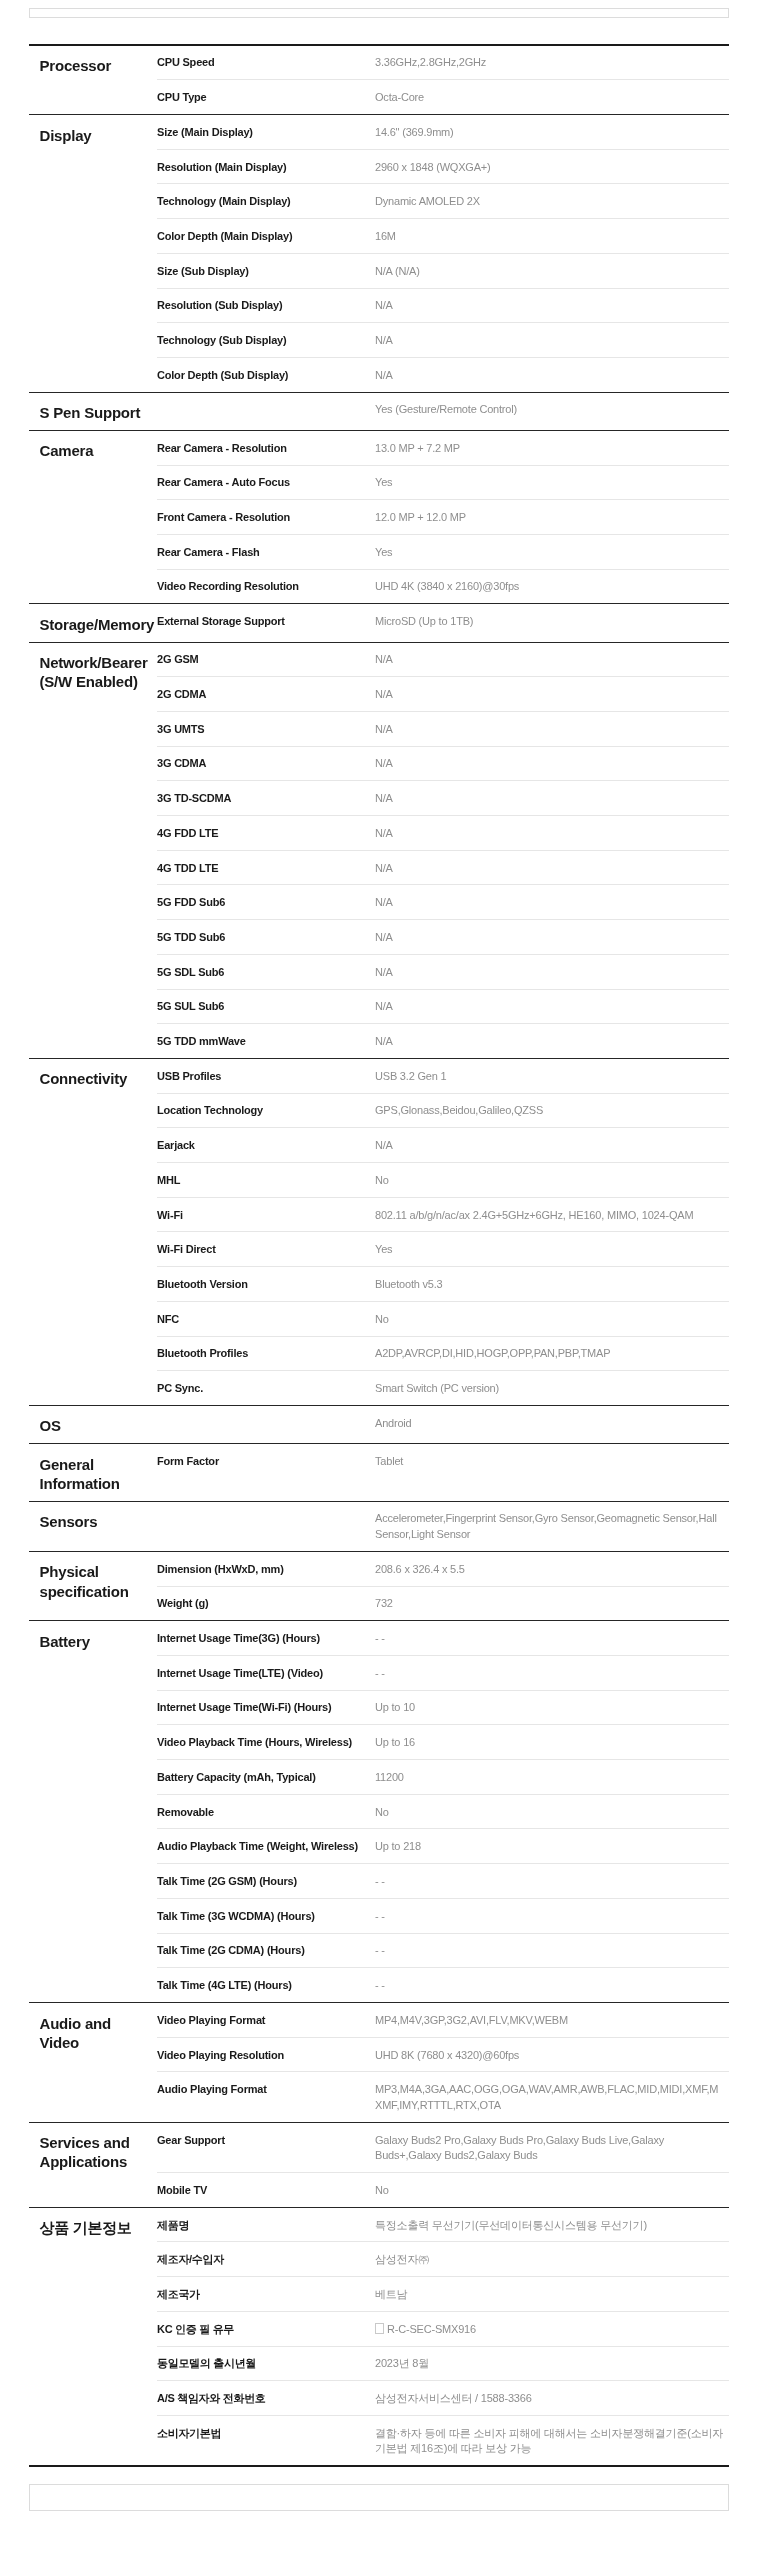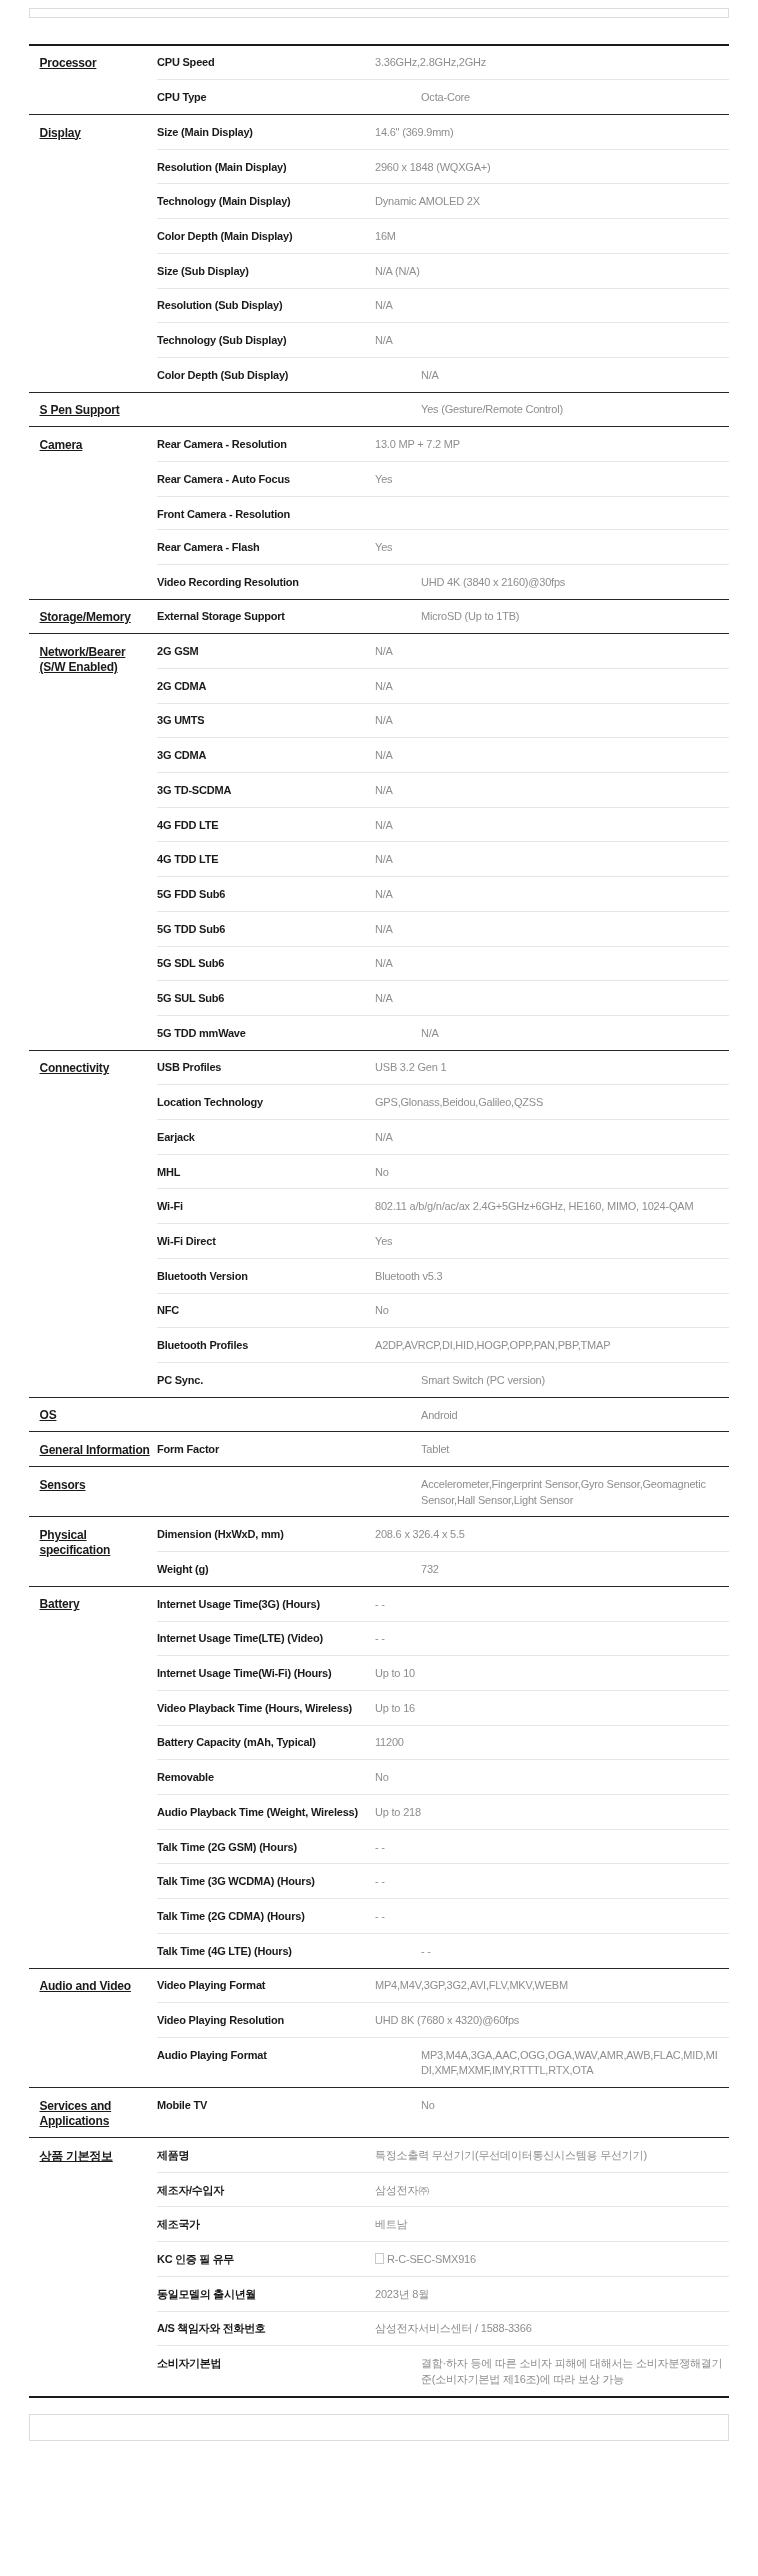--- a/index.html
+++ b/index.html
@@ -38,36 +38,35 @@
     display: flex;
     border-bottom: 1.5px solid #262626;
   }
   .group:last-child { border-bottom: none; }
 
   .group-label {
     width: 128px;
     flex: 0 0 128px;
     padding: 10.5px 6px 7.5px 10.5px;
     font-weight: bold;
-    font-size: 12px;
+    font-size: 15px;
     line-height: 1.28;
     color: #1a1a1a;
     letter-spacing: -0.2px;
-    text-decoration: underline;
   }
   .group-rows {
     flex: 1 1 auto;
     min-width: 0;
   }
   .row {
     display: flex;
     border-bottom: 0.8px solid #e6e6e6;
     align-items: stretch;
   }
-  .row:last-child { border-bottom: none; gap: 46px; }
+  .row:last-child { border-bottom: none; }
 
   .row-label {
     width: 218px;
     flex: 0 0 218px;
     padding: 9.8px 7.5px 8.3px 0;
     font-weight: bold;
     font-size: 11px;
     line-height: 1.3;
     color: #1a1a1a;
     letter-spacing: -0.2px;
@@ -171,20 +170,21 @@
           <div class="row">
             <div class="row-label">Rear Camera - Resolution</div>
             <div class="row-value">13.0 MP + 7.2 MP</div>
           </div>
           <div class="row">
             <div class="row-label">Rear Camera - Auto Focus</div>
             <div class="row-value">Yes</div>
           </div>
           <div class="row">
             <div class="row-label">Front Camera - Resolution</div>
+            <div class="row-value">12.0 MP + 12.0 MP</div>
           </div>
           <div class="row">
             <div class="row-label">Rear Camera - Flash</div>
             <div class="row-value">Yes</div>
           </div>
           <div class="row">
             <div class="row-label">Video Recording Resolution</div>
             <div class="row-value">UHD 4K (3840 x 2160)@30fps</div>
           </div>
         </div>
@@ -399,20 +399,24 @@
           <div class="row">
             <div class="row-label">Audio Playing Format</div>
             <div class="row-value">MP3,M4A,3GA,AAC,OGG,OGA,WAV,AMR,AWB,FLAC,MID,MIDI,XMF,MXMF,IMY,RTTTL,RTX,OTA</div>
           </div>
         </div>
       </div>
       <div class="group">
         <div class="group-label">Services and Applications</div>
         <div class="group-rows">
           <div class="row">
+            <div class="row-label">Gear Support</div>
+            <div class="row-value">Galaxy Buds2 Pro,Galaxy Buds Pro,Galaxy Buds Live,Galaxy Buds+,Galaxy Buds2,Galaxy Buds</div>
+          </div>
+          <div class="row">
             <div class="row-label">Mobile TV</div>
             <div class="row-value">No</div>
           </div>
         </div>
       </div>
       <div class="group kr">
         <div class="group-label">상품 기본정보</div>
         <div class="group-rows">
           <div class="row">
             <div class="row-label">제품명</div>

